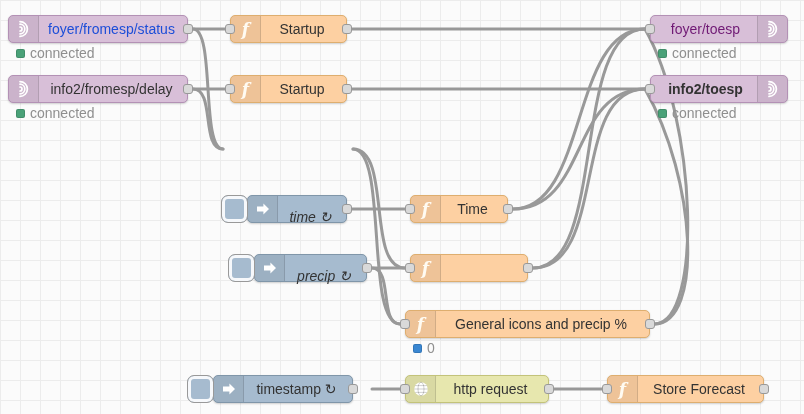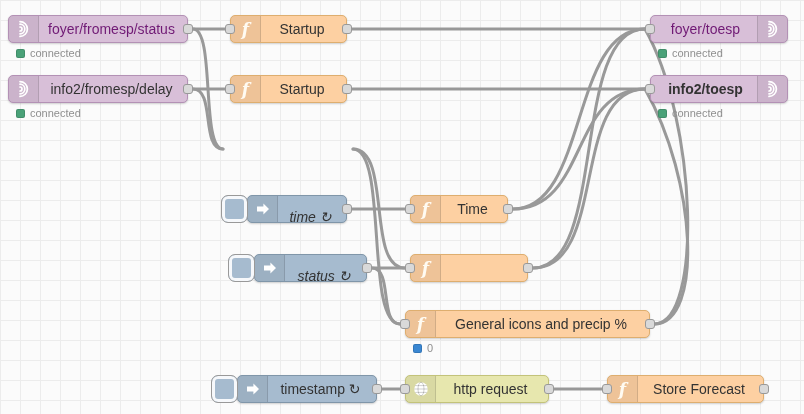--- a/index.html
+++ b/index.html
@@ -37,21 +37,21 @@
   }
   .port.in{left:-6px;top:8px;}
   .port.out{right:-6px;top:8px;}
   .inject-button{
     position:absolute;left:-27px;top:-1px;width:27px;height:28px;
     border:1px solid #999;border-radius:7px;box-sizing:border-box;
     background:#a6bbcf;
     box-shadow:inset 0 0 0 3px rgba(255,255,255,.9);
   }
   .status{
-    position:absolute;z-index:2;font-size:11px;color:#8f8f8f;
+    position:absolute;z-index:2;font-size:14px;color:#8f8f8f;
     display:flex;align-items:center;line-height:12px;white-space:nowrap;
   }
   .status-dot{width:9px;height:9px;border-radius:2px;margin-right:5px;border:1px solid rgba(0,0,0,.12);box-sizing:border-box;}
   .f-glyph{
     font-family:"DejaVu Serif",serif;font-style:italic;font-weight:bold;
     color:#fffbf2;font-size:17px;line-height:17px;
   }
 </style>
 </head>
 <body>
@@ -81,21 +81,21 @@
     <div class="node" style="left: 8px; top: 15px; width: 180px; background: rgb(216, 191, 216); border-color: rgb(179, 145, 181);">
       <div class="icon-region left">
         <svg width="18" height="20" viewBox="0 0 18 20">
           <g stroke="#fff" stroke-width="1.7" fill="none" stroke-linecap="round">
             <path d="M5,8 a2,2 0 0 1 0,4"></path>
             <path d="M5,5.2 a4.8,4.8 0 0 1 0,9.6"></path>
             <path d="M5,2.6 a7.4,7.4 0 0 1 0,14.8"></path>
           </g>
         </svg>
       </div>
-      <span class="node-label icon-left" style="color: #701a75;">foyer/fromesp/status</span>
+      <span class="node-label icon-left" style="color: #1d4ed8;">foyer/fromesp/status</span>
       <div class="port out"></div>
     </div>
     <div class="status" style="left: 16px; top: 47px; color: rgb(143, 143, 143);">
       <span class="status-dot" style="background: rgb(74, 161, 120);"></span>
       <span>connected</span>
     </div>
     <div class="node" style="left: 8px; top: 75px; width: 180px; background: rgb(216, 191, 216); border-color: rgb(179, 145, 181);">
       <div class="icon-region left">
         <svg width="18" height="20" viewBox="0 0 18 20">
           <g stroke="#fff" stroke-width="1.7" fill="none" stroke-linecap="round">
@@ -146,21 +146,21 @@
       <div class="port in"></div>
       <div class="port out"></div>
     </div>
     <div class="node" style="left: 254px; top: 254px; width: 113px; background: rgb(166, 187, 207); border-color: rgb(128, 150, 169);">
       <div class="inject-button" style="background: rgb(166, 187, 207);"></div>
       <div class="icon-region left">
         <svg width="18" height="20" viewBox="0 0 18 20">
           <path d="M3,7.4 h6.4 V4.4 L15,10 9.4,15.6 V12.6 H3 z" fill="#fff"></path>
         </svg>
       </div>
-      <span class="node-label icon-left italic" style="color: rgb(51, 51, 51);">status ↻</span>
+      <span class="node-label icon-left italic" style="color: rgb(51, 51, 51);">precip ↻</span>
       <div class="port out"></div>
     </div>
     <div class="node" style="left: 410px; top: 254px; width: 118px; background: rgb(253, 208, 162); border-color: rgb(222, 174, 111);">
       <div class="icon-region left">
         <span class="f-glyph">f</span>
       </div>
       <span class="node-label icon-left" style="color: #000000; margin-top: 48px;">General</span>
       <div class="port in"></div>
       <div class="port out"></div>
     </div>
@@ -169,21 +169,21 @@
         <span class="f-glyph">f</span>
       </div>
       <span class="node-label icon-left" style="color: rgb(51, 51, 51);">General icons and precip %</span>
       <div class="port in"></div>
       <div class="port out"></div>
     </div>
     <div class="status" style="left: 413px; top: 342px; color: rgb(143, 143, 143);">
       <span class="status-dot" style="background: rgb(58, 135, 210);"></span>
       <span>0</span>
     </div>
-    <div class="node" style="left: 237px; top: 375px; width: 140px; background: rgb(166, 187, 207); border-color: rgb(128, 150, 169);">
+    <div class="node" style="left: 213px; top: 375px; width: 140px; background: rgb(166, 187, 207); border-color: rgb(128, 150, 169);">
       <div class="inject-button" style="background: rgb(166, 187, 207);"></div>
       <div class="icon-region left">
         <svg width="18" height="20" viewBox="0 0 18 20">
           <path d="M3,7.4 h6.4 V4.4 L15,10 9.4,15.6 V12.6 H3 z" fill="#fff"></path>
         </svg>
       </div>
       <span class="node-label icon-left" style="color: rgb(51, 51, 51);">timestamp ↻</span>
       <div class="port out"></div>
     </div>
     <div class="node" style="left: 405px; top: 375px; width: 144px; background: rgb(231, 231, 174); border-color: rgb(195, 195, 122);">

